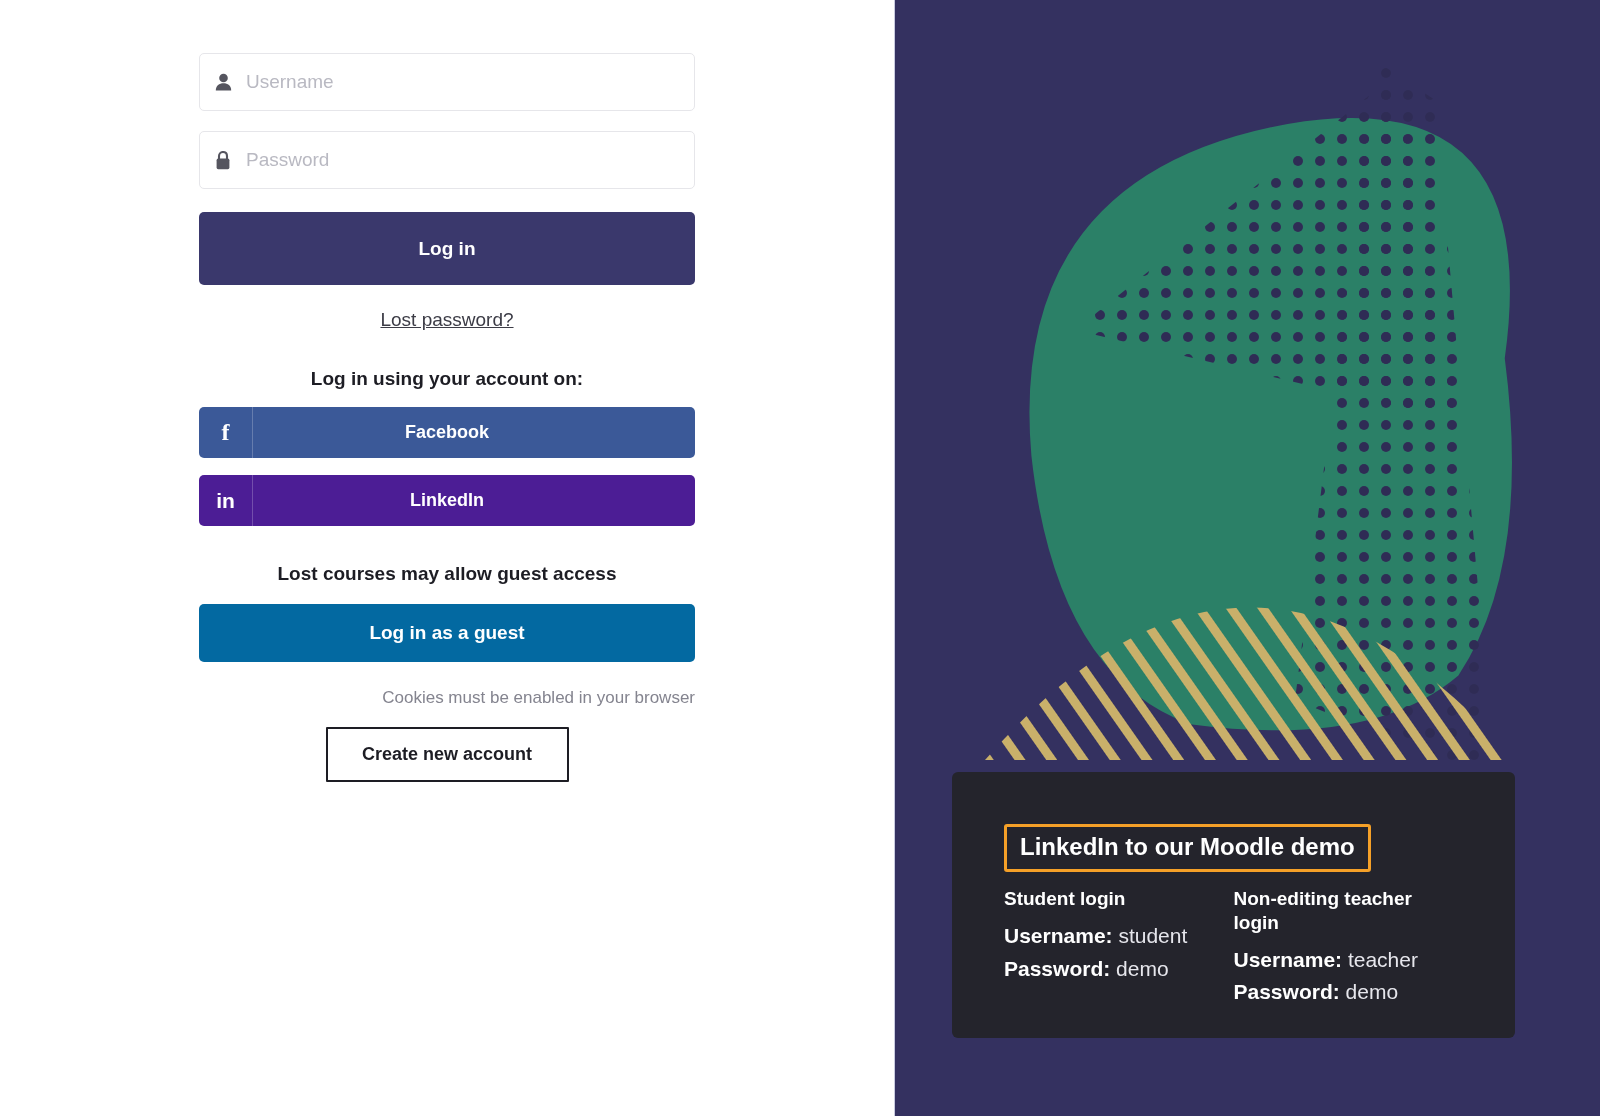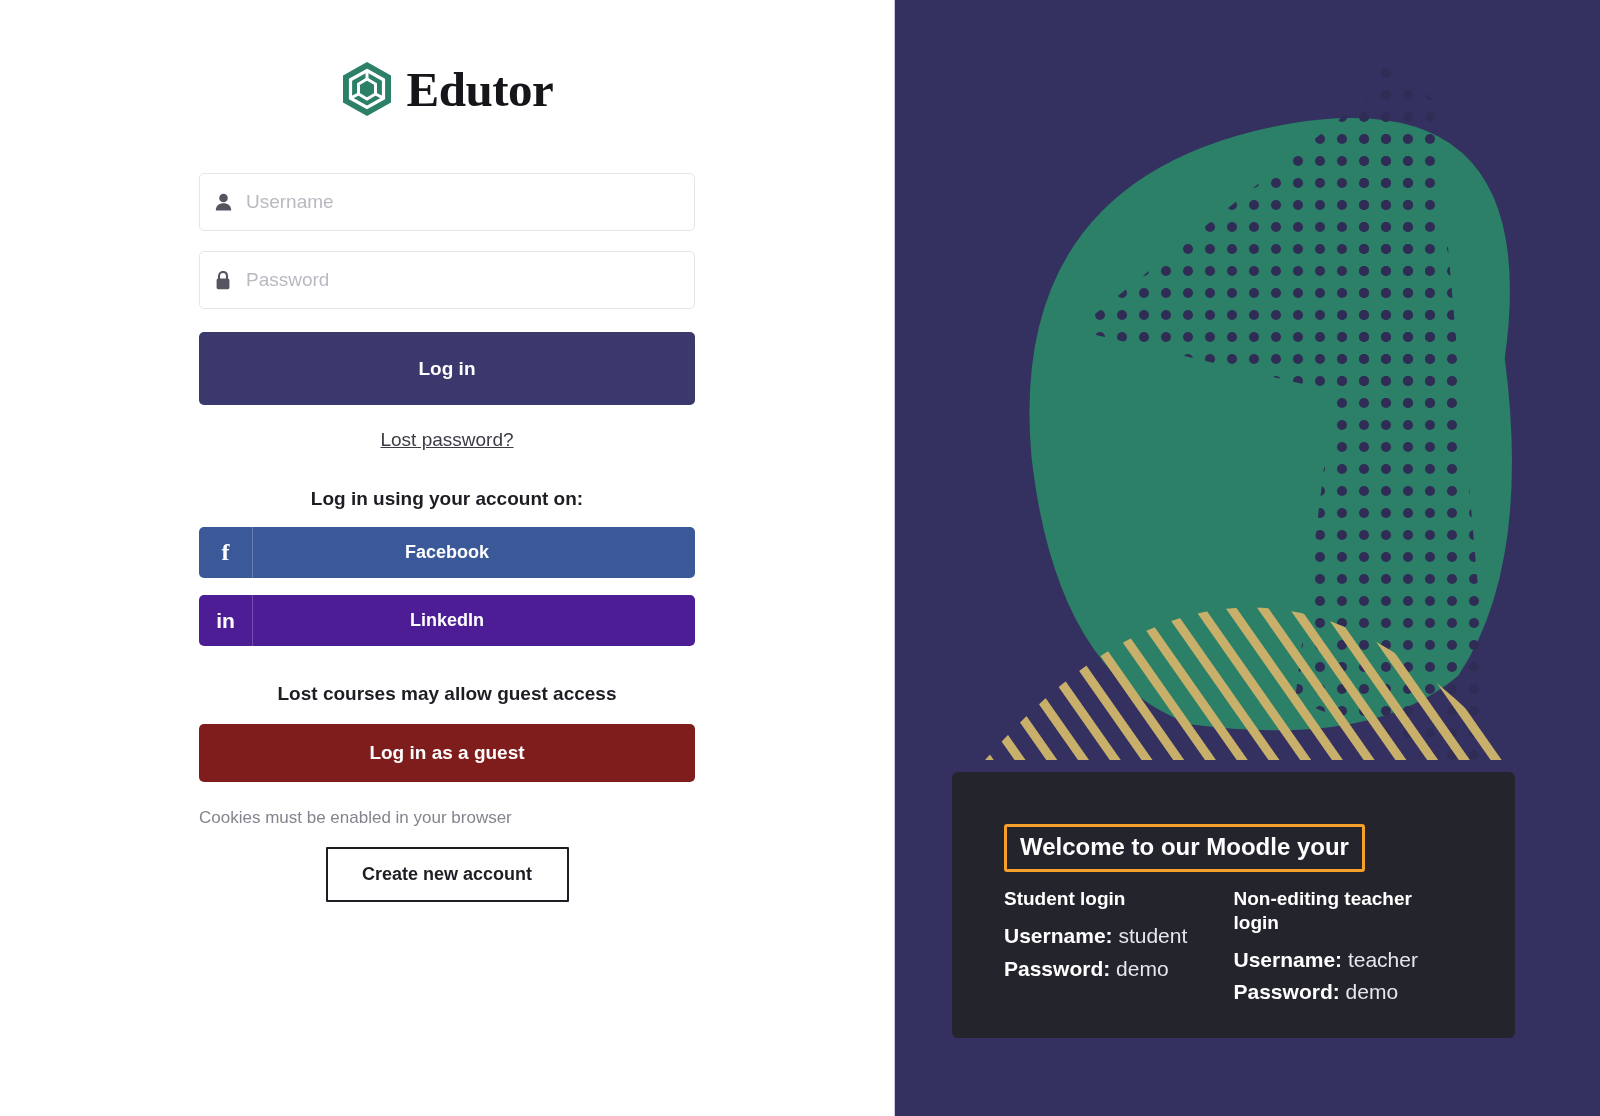--- a/index.html
+++ b/index.html
@@ -150,28 +150,28 @@
   .guest-head {
     margin-top: 37px;
     text-align: center;
     font-size: 19px;
     font-weight: bold;
     color: #1d1d24;
   }
 
   .btn-guest {
     height: 58px;
-    background: #7f1d1d;
+    background: #0369a1;
     margin-top: 19px;
     font-size: 19px;
   }
 
   .cookie-note {
     margin-top: 26px;
-    text-align: left;
+    text-align: right;
     font-size: 17px;
     color: #84848f;
   }
 
   .create-wrap {
     margin-top: 19px;
     display: flex;
     justify-content: center;
   }
   .btn-create {
@@ -242,29 +242,20 @@
   }
   .cred-line b { color: #ffffff; font-weight: bold; }
 </style>
 </head>
 <body>
 
 <div class="page">
 
   <div class="login-pane">
 
-    <div class="brand">
-      <svg class="brand-mark" viewBox="0 0 52 56">
-        <path d="M26 1 L50 14.5 L50 41.5 L26 55 L2 41.5 L2 14.5 Z" fill="#2b8067"></path>
-        <path d="M26 9.5 L42.5 18.8 L42.5 37.2 L26 46.5 L9.5 37.2 L9.5 18.8 Z" fill="none" stroke="#ffffff" stroke-width="3.2"></path>
-        <path d="M26 18 L34.5 23 L34.5 33 L26 38 L17.5 33 L17.5 23 Z" fill="none" stroke="#ffffff" stroke-width="3"></path>
-        <path d="M26 9.5 L26 18 M9.5 37.2 L17.5 33 M42.5 37.2 L34.5 33" stroke="#ffffff" stroke-width="3"></path>
-      </svg>
-      <div class="brand-name">Edutor</div>
-    </div>
 
     <div class="form-col">
 
       <div class="field">
         <span class="field-icon">
           <svg width="17" height="18" viewBox="0 0 17 18">
             <circle cx="8.5" cy="5" r="4.3" fill="#55555f"></circle>
             <path d="M0.8 17.5 C0.8 12.6 4.3 10.2 8.5 10.2 C12.7 10.2 16.2 12.6 16.2 17.5 Z" fill="#55555f"></path>
           </svg>
         </span>
@@ -342,21 +333,21 @@
       <g clip-path="url(#dotTri2)">
         <rect x="390" y="40" width="320" height="760" fill="url(#dotgrid)"></rect>
       </g>
 
       <g clip-path="url(#domeClip)">
         <rect x="60" y="440" width="600" height="330" fill="url(#stripes)"></rect>
       </g>
     </svg>
 
     <div class="demo-card">
-      <div class="demo-title">Welcome to our Moodle your</div>
+      <div class="demo-title">LinkedIn to our Moodle demo</div>
 
       <div class="demo-cols">
 
         <div class="demo-col">
           <h3>Student login</h3>
           <div class="cred-line">
             <b>Username:</b>
             <span>student</span>
           </div>
           <div class="cred-line">

